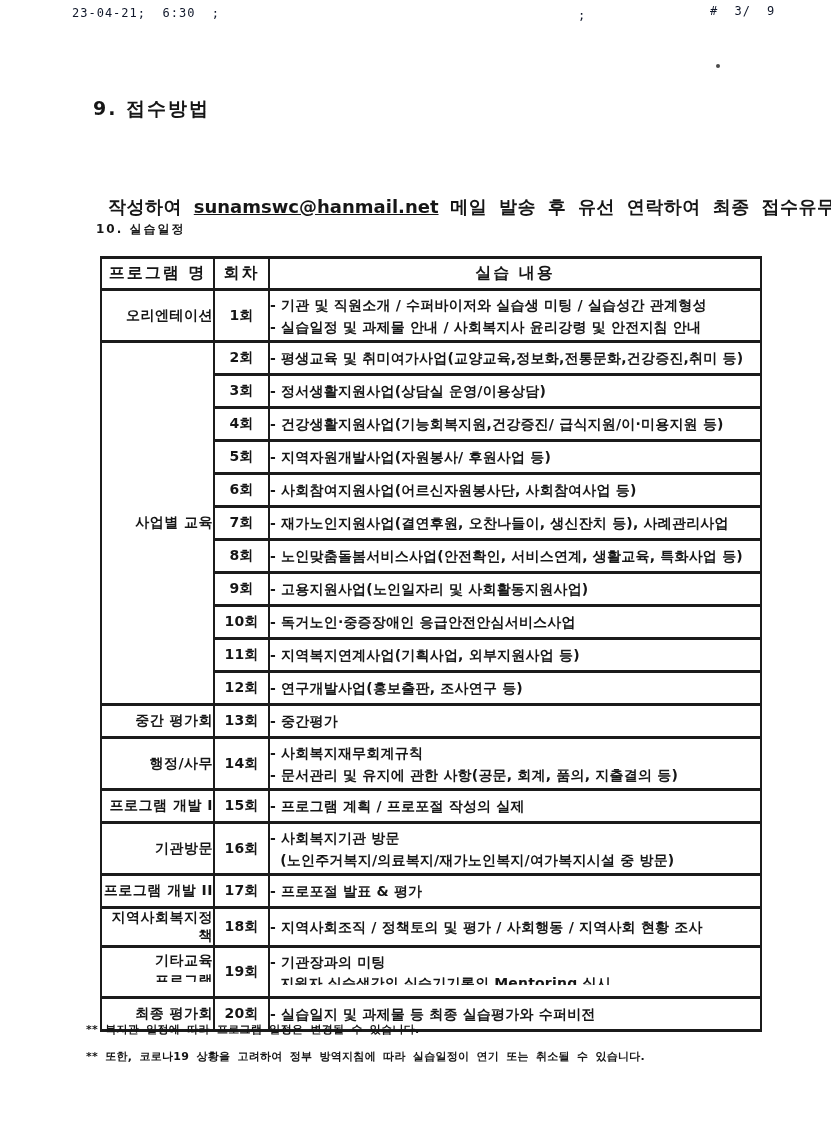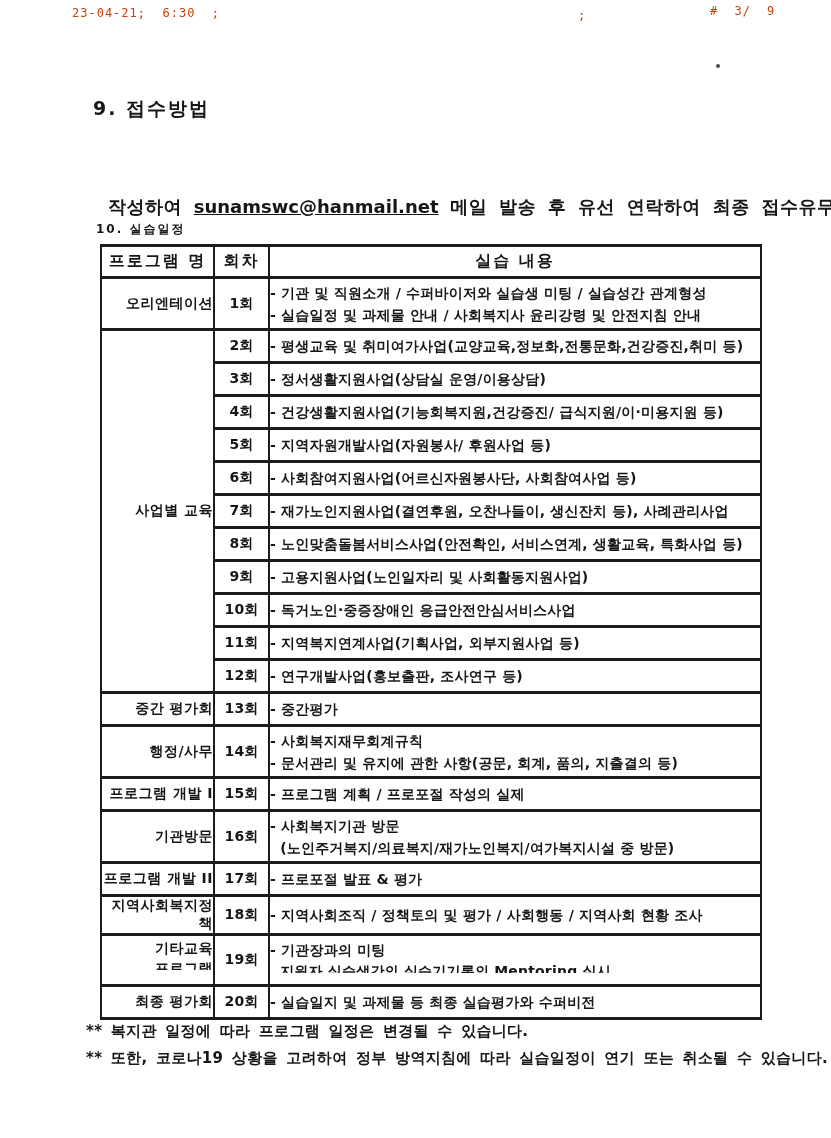--- a/index.html
+++ b/index.html
@@ -1,46 +1,46 @@
 <!DOCTYPE html>
 <html><head>
 <meta charset="utf-8">
 <style>
   html,body{margin:0;padding:0;background:#e8e8e8;}
   .page{position:relative;width:831px;height:1138px;background:#ffffff;
         font-family:"DejaVu Sans",sans-serif;color:#161616;overflow:hidden;}
   .fax{position:absolute;font-family:"DejaVu Sans Mono",monospace;
-       color:#c2410c;font-size:12px;letter-spacing:1px;white-space:pre;}
+       color:#0f172a;font-size:12px;letter-spacing:1px;white-space:pre;}
   .fax-left{left:72px;top:6px;}
   .fax-mid{left:578px;top:8px;}
   .fax-right{left:710px;top:4px;word-spacing:8px;}
   .speck{position:absolute;left:716px;top:64px;width:4px;height:4px;background:#4a4a4a;border-radius:50%;}
   .h9{position:absolute;left:93px;top:96px;font-size:19px;font-weight:700;letter-spacing:2px;}
   .para{position:absolute;left:108px;top:124px;width:672px;font-size:18px;
         font-weight:700;line-height:33px;letter-spacing:0.5px;word-spacing:5px;white-space:pre;}
   .para .u{text-decoration:underline;letter-spacing:0px;word-spacing:0px;}
   .h10{position:absolute;left:96px;top:221px;font-size:12px;font-weight:700;letter-spacing:2px;}
-  table.sched{position:absolute;left:100px;top:244px;width:660px;
+  table.sched{position:absolute;left:100px;top:256px;width:660px;
         border-collapse:collapse;table-layout:fixed;}
   .sched col.c1{width:113px;}
   .sched col.c2{width:55px;}
   .sched col.c3{width:492px;}
   .sched th,.sched td{border:2px solid #1b1b1b;border-top-width:3px;border-bottom-width:3px;
         font-weight:700;vertical-align:middle;padding:0;overflow:hidden;}
   .sched th{font-size:16px;letter-spacing:2px;text-align:center;height:29px;}
   .prog{font-size:14px;text-align:right;letter-spacing:0.5px;}
   .sess{font-size:14px;text-align:center;letter-spacing:0.2px;}
   .cont{font-size:14px;text-align:left;padding-left:9px;letter-spacing:0.2px;}
   .cont .ln{white-space:pre;line-height:22px;}
   tr.h1{height:33px;}
   tr.h2{height:52px;}
   tr.h19{height:51px;}
   td.vtop{vertical-align:top;padding-top:4px;}
   .clip-line{height:12px;overflow:hidden;line-height:20px;white-space:pre;}
-  .foot{position:absolute;left:86px;font-size:15px;font-weight:700;
+  .foot{position:absolute;left:86px;font-size:11px;font-weight:700;
         letter-spacing:0.3px;word-spacing:3px;white-space:pre;}
   .f1{top:1022px;}
   .f2{top:1049px;}
 </style>
 </head>
 <body>
 
 <div class="page">
 
   <span class="fax fax-left">23-04-21;  6:30  ;</span>

